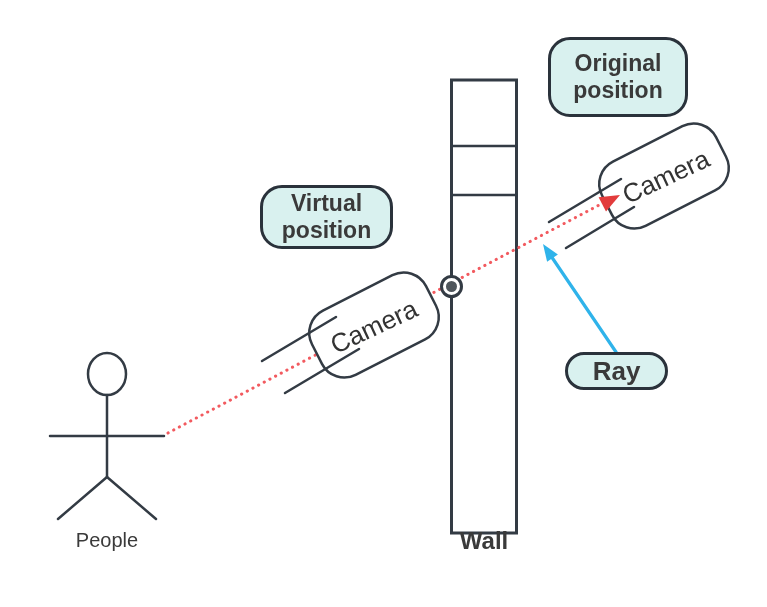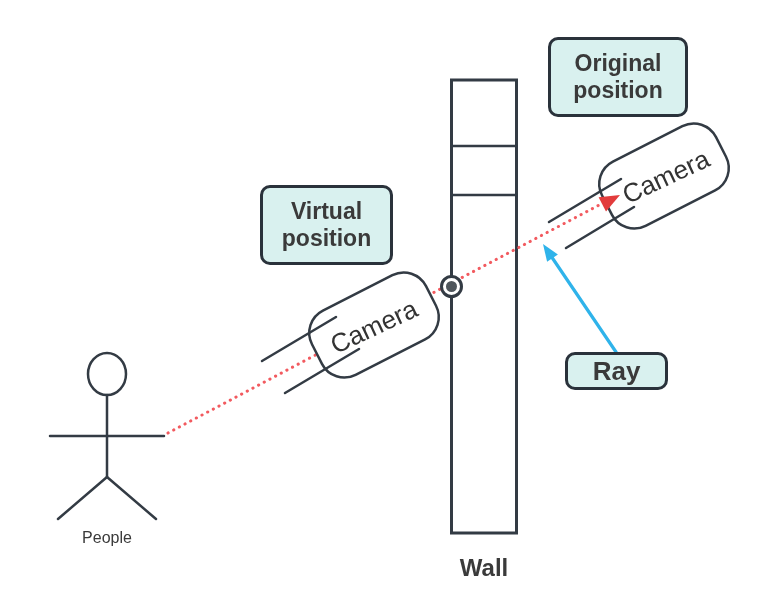--- a/index.html
+++ b/index.html
@@ -28,49 +28,49 @@
   .ray-head{fill:var(--arrowhead-red);stroke:none;}
   .cyan-line{fill:none;stroke:var(--pointer-cyan);stroke-width:3.2;stroke-linecap:round;}
   .cyan-head{fill:var(--pointer-cyan);stroke:none;}
   .marker-outer{fill:#ffffff;stroke:var(--line);stroke-width:3;}
   .marker-inner{fill:var(--marker-dot);stroke:none;}
   .callout{
     position:absolute;
     box-sizing:border-box;
     background:var(--label-fill);
     border:3px solid var(--label-border);
-    border-radius:10px;
+    border-radius:22px;
     display:flex;align-items:center;justify-content:center;
     text-align:center;
     font-weight:bold;
     font-size:23px;
     line-height:1.18;
     color:var(--text);
     padding:16px 6px;
   }
   .callout-original{left:548px;top:37px;width:140px;height:80px;}
-  .callout-virtual{left:260px;top:185px;width:133px;height:80px;}
+  .callout-virtual{left:260px;top:185px;width:133px;height:64px;}
   .callout-ray{left:565px;top:352px;width:103px;height:36px;font-size:26px;}
   .camera-label{
     position:absolute;
     transform:translate(-50%,-50%) rotate(-25deg);
     font-size:26px;
     color:#333333;
     white-space:nowrap;
   }
   .camera-label-virtual{left:374px;top:327px;}
   .camera-label-original{left:666px;top:177px;}
   .caption{
     position:absolute;
     transform:translateX(-50%);
     color:var(--text);
     white-space:nowrap;
   }
-  .caption-wall{left:484px;top:554px;font-size:24px;font-weight:bold;}
-  .caption-people{left:107px;top:529px;font-size:16px;}
+  .caption-wall{left:484px;top:527px;font-size:24px;font-weight:bold;}
+  .caption-people{left:107px;top:529px;font-size:20px;}
 </style>
 </head>
 <body>
 
 <div class="canvas">
 
   <svg class="diagram-svg" width="767" height="607" viewBox="0 0 767 607">
 
     <rect class="wall-rect" x="451.5" y="80" width="65" height="453"></rect>
     <line class="stroke" x1="451.5" y1="146" x2="516.5" y2="146"></line>

